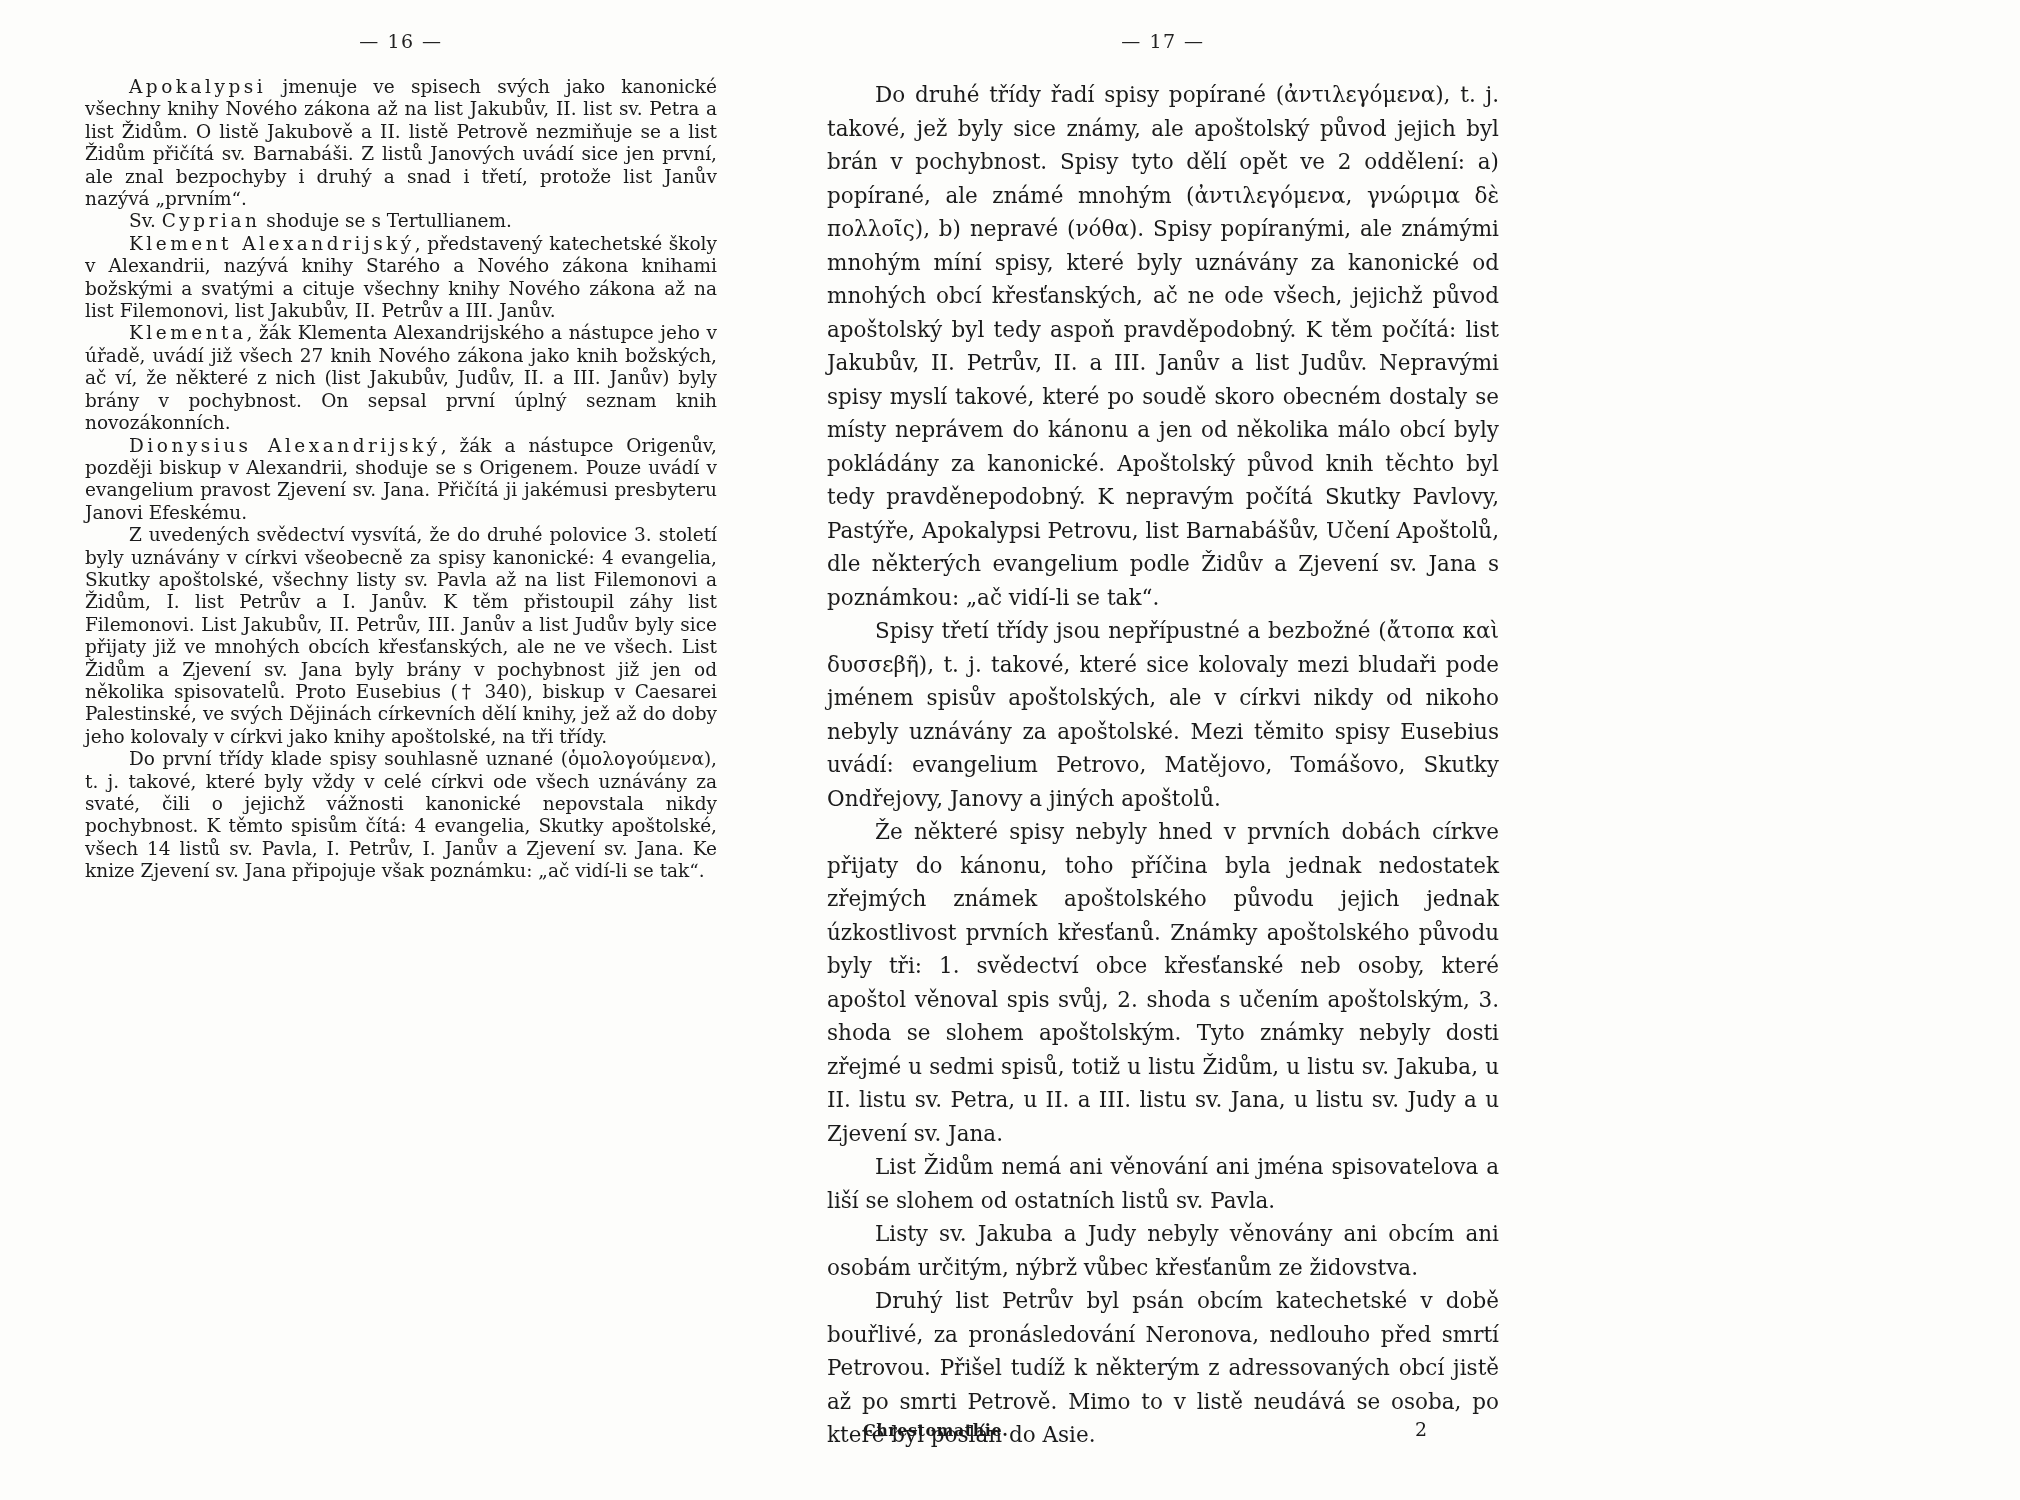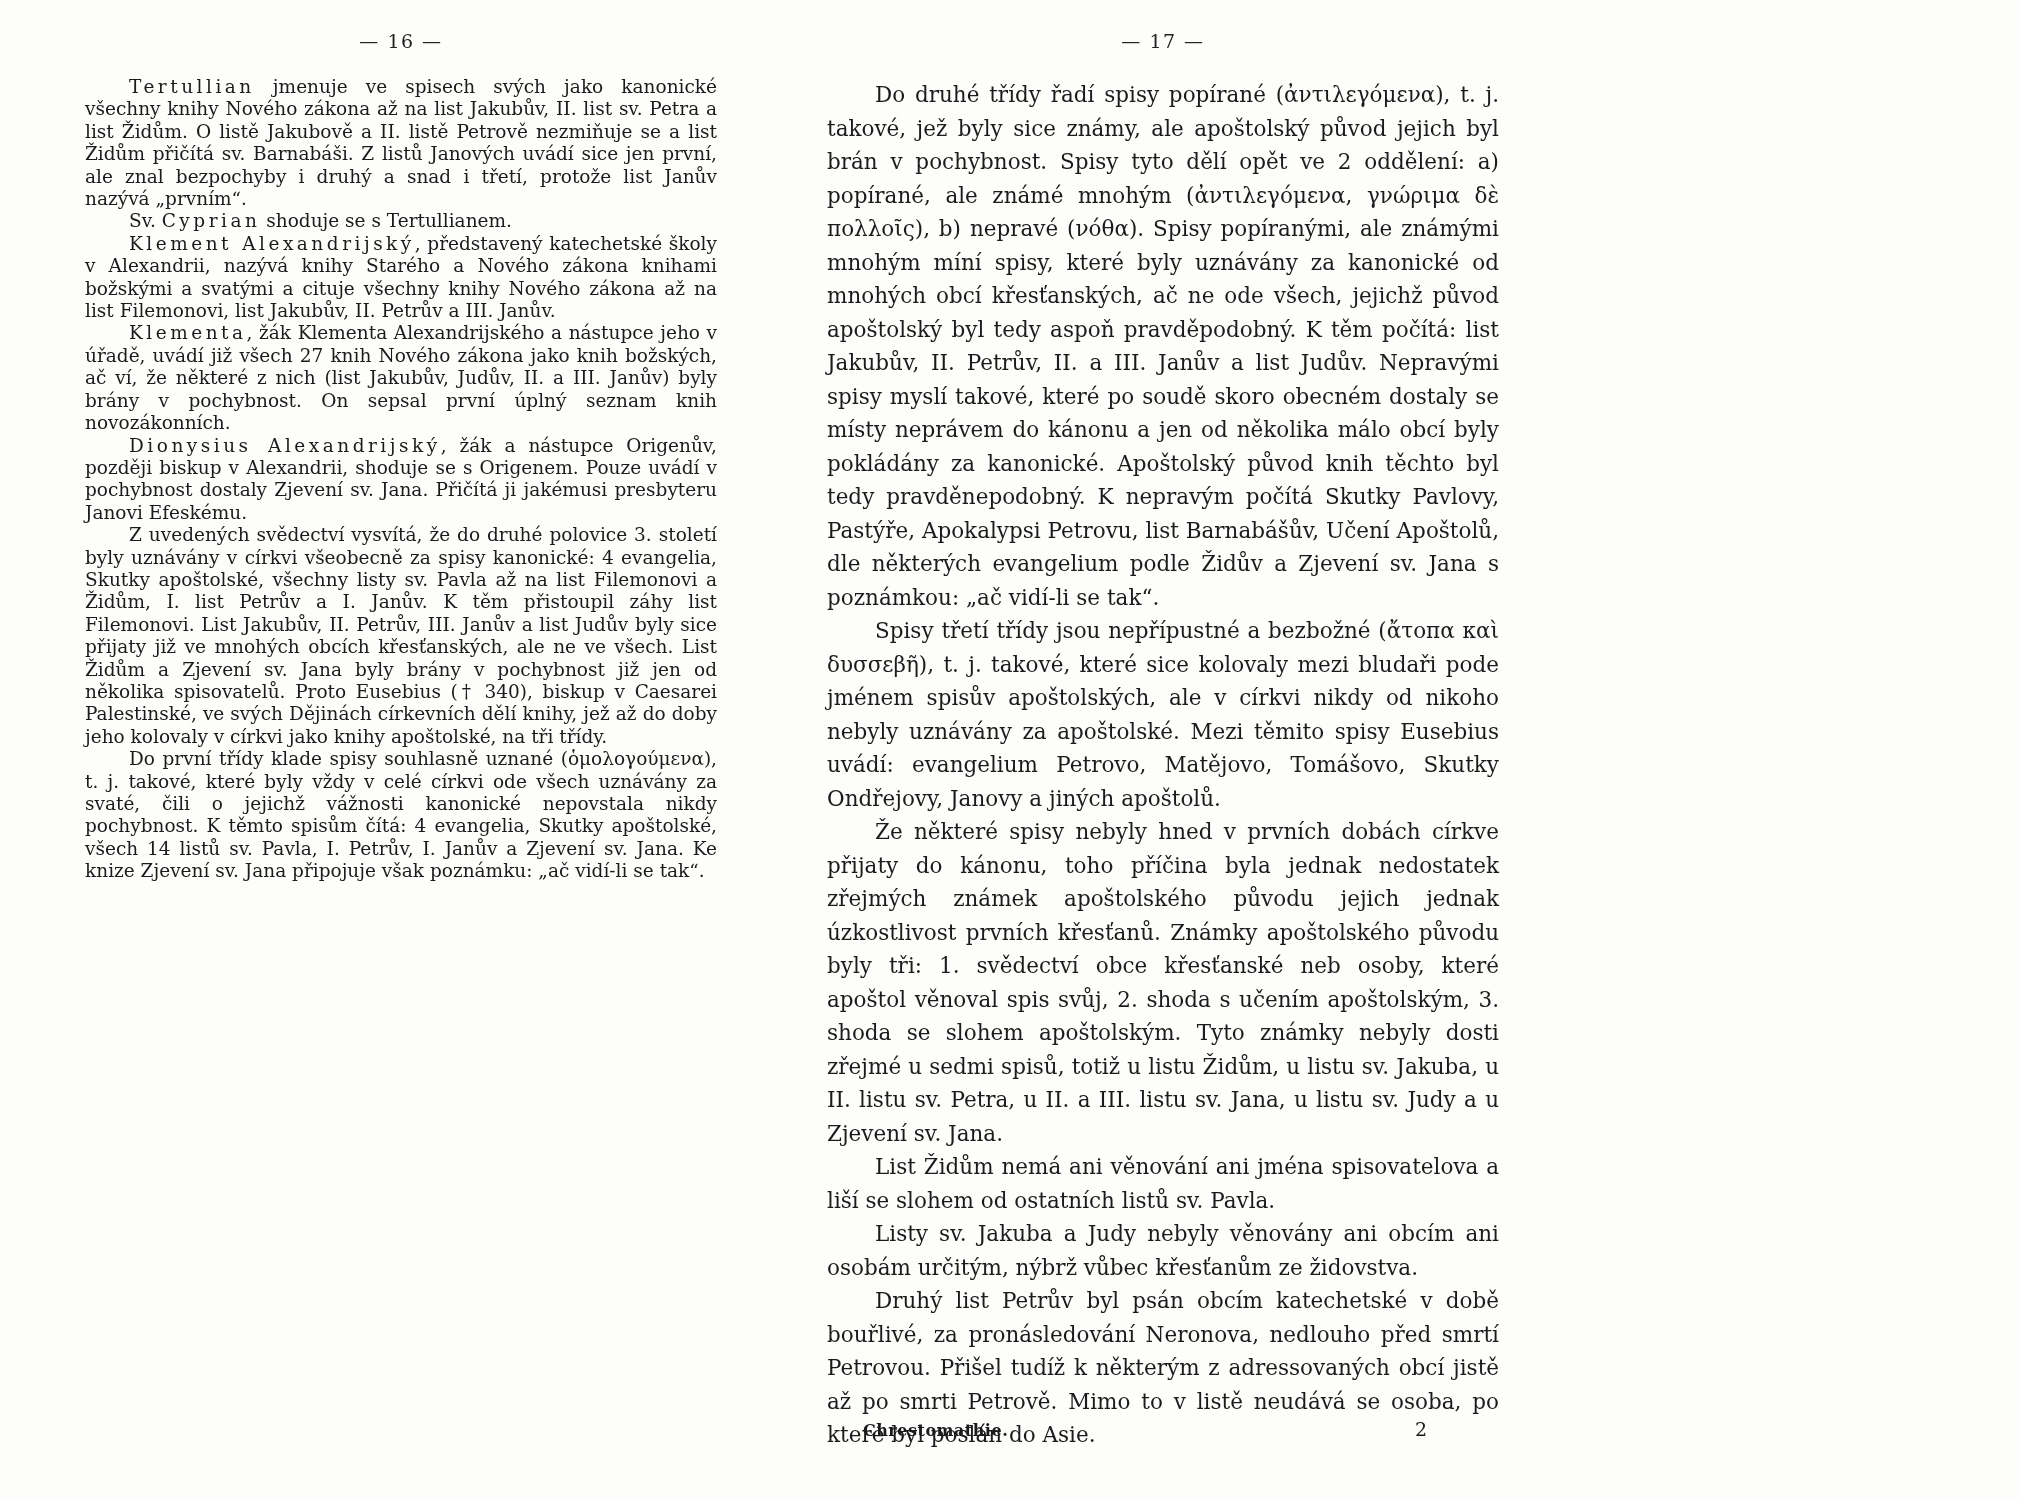--- a/index.html
+++ b/index.html
@@ -63,29 +63,29 @@
   }
 </style>
 </head>
 <body>
 
 <div>
 
   <section class="page page-left">
     <div class="page-number">— 16 —</div>
 
-    <p><span></span><span class="lead">Tertullian</span><span> jmenuje ve spisech svých jako kanonické všechny knihy Nového zákona až na list Jakubův, II. list sv. Petra a list Židům. O listě Jakubově a II. listě Petrově nezmiňuje se a list Židům přičítá sv. Barnabáši. Z listů Janových uvádí sice jen první, ale znal bezpochyby i druhý a snad i třetí, protože list Janův nazývá „prvním“.</span></p>
+    <p><span></span><span class="lead">Apokalypsi</span><span> jmenuje ve spisech svých jako kanonické všechny knihy Nového zákona až na list Jakubův, II. list sv. Petra a list Židům. O listě Jakubově a II. listě Petrově nezmiňuje se a list Židům přičítá sv. Barnabáši. Z listů Janových uvádí sice jen první, ale znal bezpochyby i druhý a snad i třetí, protože list Janův nazývá „prvním“.</span></p>
 
     <p><span>Sv. </span><span class="lead">Cyprian</span><span> shoduje se s Tertullianem.</span></p>
 
     <p><span></span><span class="lead">Klement Alexandrijský</span><span>, představený katechetské školy v Alexandrii, nazývá knihy Starého a Nového zákona knihami božskými a svatými a cituje všechny knihy Nového zákona až na list Filemonovi, list Jakubův, II. Petrův a III. Janův.</span></p>
 
     <p><span></span><span class="lead">Klementa</span><span>, žák Klementa Alexandrijského a nástupce jeho v úřadě, uvádí již všech 27 knih Nového zákona jako knih božských, ač ví, že některé z nich (list Jakubův, Judův, II. a III. Janův) byly brány v pochybnost. On sepsal první úplný seznam knih novozákonních.</span></p>
 
-    <p><span></span><span class="lead">Dionysius Alexandrijský</span><span>, žák a nástupce Origenův, později biskup v Alexandrii, shoduje se s Origenem. Pouze uvádí v pochybnost dostaly Zjevení sv. Jana. Přičítá ji jakémusi presbyteru Janovi Efeskému.</span></p>
+    <p><span></span><span class="lead">Dionysius Alexandrijský</span><span>, žák a nástupce Origenův, později biskup v Alexandrii, shoduje se s Origenem. Pouze uvádí v evangelium pravost Zjevení sv. Jana. Přičítá ji jakémusi presbyteru Janovi Efeskému.</span></p>
 
     <p><span>Z uvedených svědectví vysvítá, že do druhé polovice 3. století byly uznávány v církvi všeobecně za spisy kanonické: 4 evangelia, Skutky apoštolské, všechny listy sv. Pavla až na list Filemonovi a Židům, I. list Petrův a I. Janův. K těm přistoupil záhy list Filemonovi. List Jakubův, II. Petrův, III. Janův a list Judův byly sice přijaty již ve mnohých obcích křesťanských, ale ne ve všech. List Židům a Zjevení sv. Jana byly brány v pochybnost již jen od několika spisovatelů. Proto Eusebius († 340), biskup v Caesarei Palestinské, ve svých Dějinách církevních dělí knihy, jež až do doby jeho kolovaly v církvi jako knihy apoštolské, na tři třídy.</span></p>
 
     <p><span>Do první třídy klade spisy souhlasně uznané (ὁμολογούμενα), t. j. takové, které byly vždy v celé církvi ode všech uznávány za svaté, čili o jejichž vážnosti kanonické nepovstala nikdy pochybnost. K těmto spisům čítá: 4 evangelia, Skutky apoštolské, všech 14 listů sv. Pavla, I. Petrův, I. Janův a Zjevení sv. Jana. Ke knize Zjevení sv. Jana připojuje však poznámku: „ač vidí-li se tak“.</span></p>
   </section>
 
   <section class="page page-right">
     <div class="page-number">— 17 —</div>
 
     <p><span>Do druhé třídy řadí spisy popírané (ἀντιλεγόμενα), t. j. takové, jež byly sice známy, ale apoštolský původ jejich byl brán v pochybnost. Spisy tyto dělí opět ve 2 oddělení: a) popírané, ale známé mnohým (ἀντιλεγόμενα, γνώριμα δὲ πολλοῖς), b) nepravé (νόθα). Spisy popíranými, ale známými mnohým míní spisy, které byly uznávány za kanonické od mnohých obcí křesťanských, ač ne ode všech, jejichž původ apoštolský byl tedy aspoň pravděpodobný. K těm počítá: list Jakubův, II. Petrův, II. a III. Janův a list Judův. Nepravými spisy myslí takové, které po soudě skoro obecném dostaly se místy neprávem do kánonu a jen od několika málo obcí byly pokládány za kanonické. Apoštolský původ knih těchto byl tedy pravděnepodobný. K nepravým počítá Skutky Pavlovy, Pastýře, Apokalypsi Petrovu, list Barnabášův, Učení Apoštolů, dle některých evangelium podle Židův a Zjevení sv. Jana s poznámkou: „ač vidí-li se tak“.</span></p>

